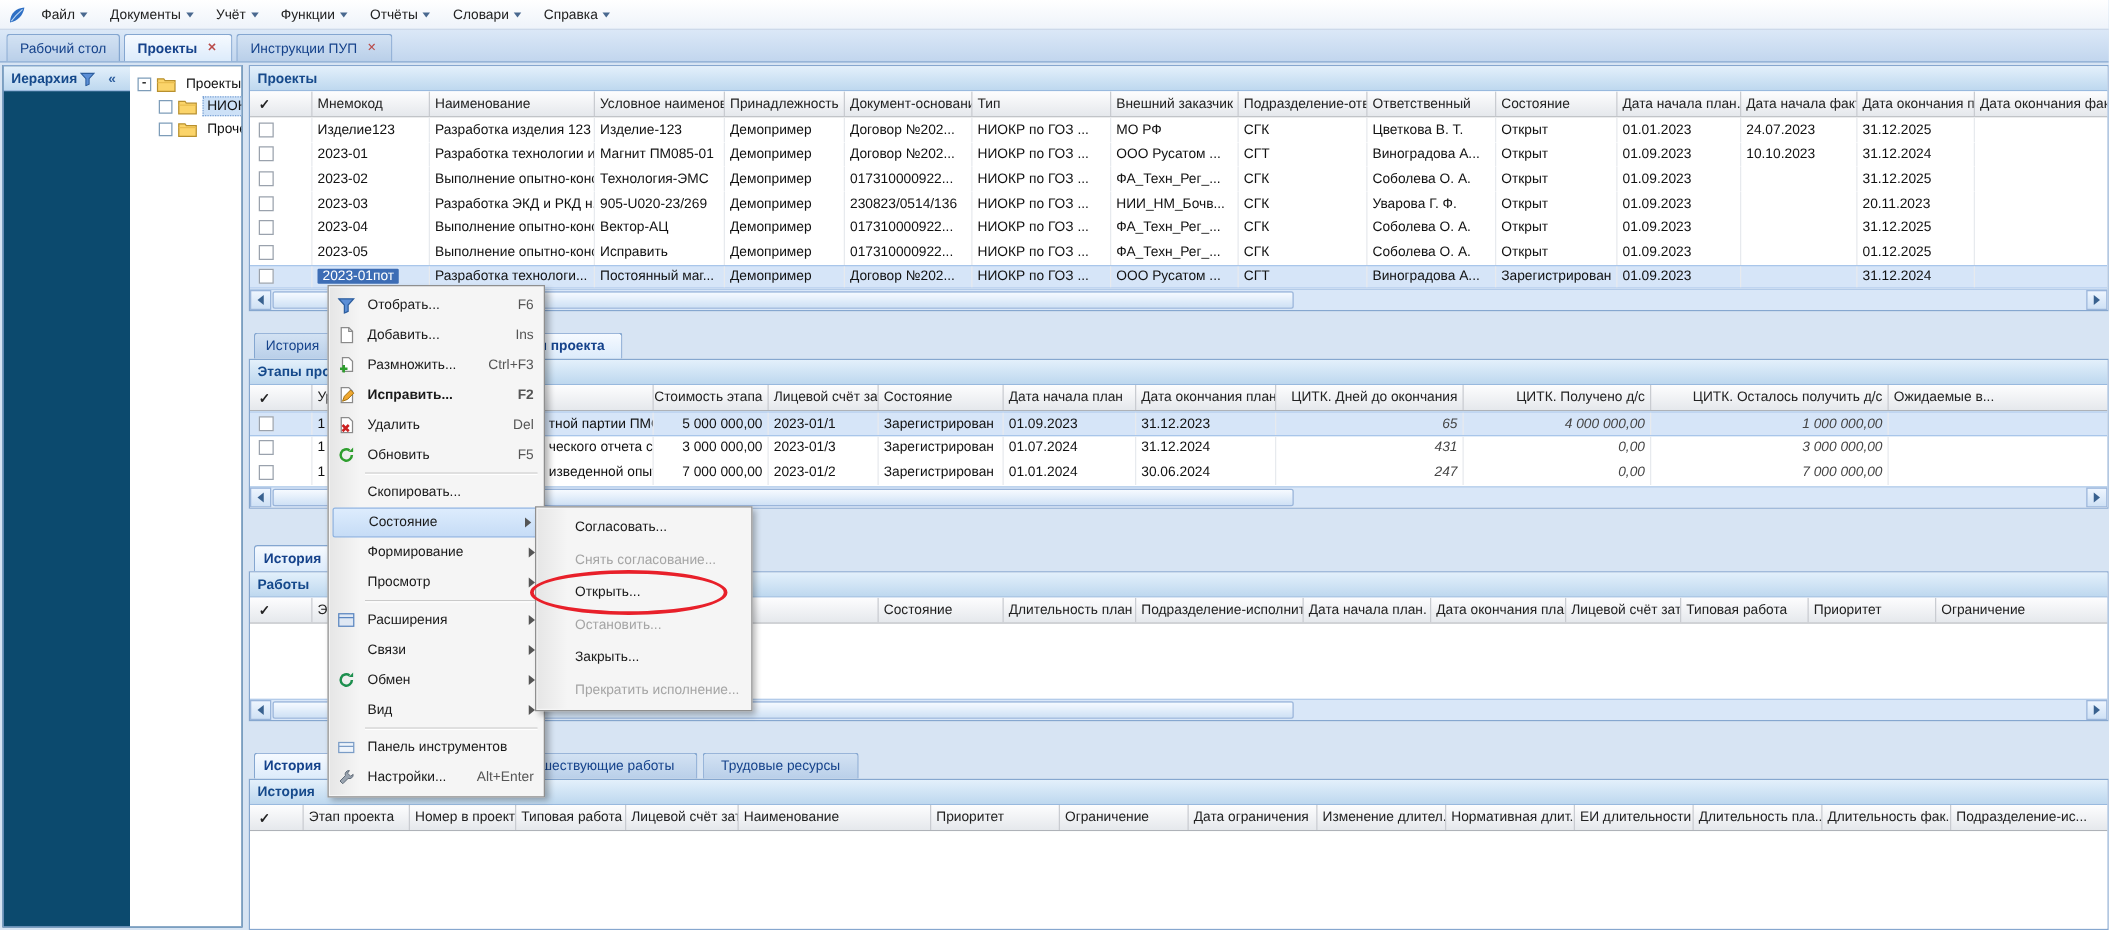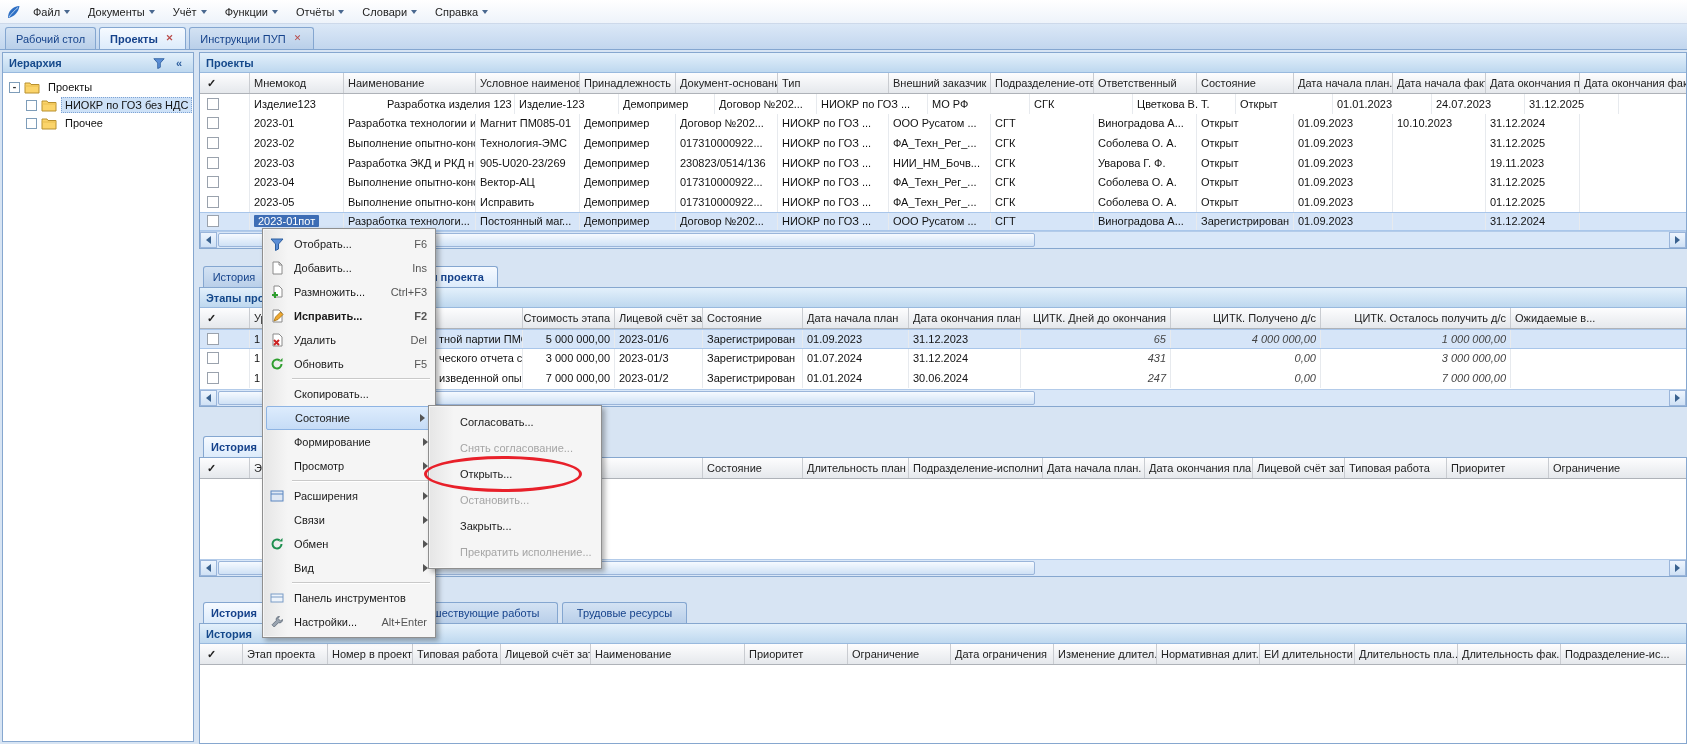--- a/index.html
+++ b/index.html
@@ -19,21 +19,21 @@
   .tabstrip-main{height:26px;background:linear-gradient(#dbe8f7,#c2d6ee);border-bottom:1px solid #84a6d0;
     display:flex;align-items:flex-end;padding:3px 0 0 5px}
   .mtab{height:22px;display:flex;align-items:center;gap:6px;padding:0 10px;margin-right:3px;
     border:1px solid #84a6d0;border-bottom:none;border-radius:3px 3px 0 0;
     background:linear-gradient(#d3e2f3,#b9cfe9);color:#15428b;white-space:nowrap}
   .mtab.active{background:linear-gradient(#f6faff,#dcebfb);font-weight:bold}
   .closex{font-size:9px;line-height:9px;color:#b94a48;padding:1px 2px;border-radius:2px}
 
   
   #sidebar{position:absolute;left:2px;top:52px;width:192px;bottom:2px;border:1px solid #86a7cf;
-    background:#0c4a6e;display:flex;flex-direction:column}
+    background:#0c4a6e;display:flex;flex-direction:row}
   #main{position:absolute;left:199px;top:52px;right:0;bottom:0}
   .panel-hd{height:20px;flex:none;background:linear-gradient(#e3f0fb,#bed8ef);border-bottom:1px solid #98b9de;
     color:#15498b;font-weight:bold;display:flex;align-items:center;padding:0 6px;white-space:nowrap;overflow:hidden}
   .hd-tools{margin-left:auto;display:flex;align-items:center;gap:4px}
   .hd-ic{width:16px;height:15px;display:flex;align-items:center;justify-content:center;
     border:1px solid transparent;border-radius:2px;color:#2d5e9e;font-weight:bold}
 
   .sec{position:absolute;left:0;right:0;display:flex;flex-direction:column}
   #sec-projects{top:0;height:197px}
   #sec-stages{top:210px;height:145px}
@@ -265,21 +265,21 @@
             <div class="gh" style="width: 110px;">
               <span>Дата окончания фак...</span>
             </div>
           </div>
           <div class="grid-body">
             <div class="grow">
               <div class="gc checkcol" style="width: 50px;">
                 <span class="cb"></span>
               </div>
               <div class="gc" style="width: 94px;">Изделие123</div>
-              <div class="gc" style="width: 132px; margin-left: 39px;">Разработка изделия 123</div>
+              <div class="gc" style="width: 132px;">Разработка изделия 123</div>
               <div class="gc" style="width: 104px;">Изделие-123</div>
               <div class="gc" style="width: 96px;">Демопример</div>
               <div class="gc" style="width: 102px;">Договор №202...</div>
               <div class="gc" style="width: 111px;">НИОКР по ГОЗ ...</div>
               <div class="gc" style="width: 102px;">МО РФ</div>
               <div class="gc" style="width: 103px;">СГК</div>
               <div class="gc" style="width: 103px;">Цветкова В. Т.</div>
               <div class="gc" style="width: 97px;">Открыт</div>
               <div class="gc" style="width: 99px;">01.01.2023</div>
               <div class="gc" style="width: 93px;">24.07.2023</div>
@@ -333,21 +333,21 @@
               <div class="gc" style="width: 104px;">905-U020-23/269</div>
               <div class="gc" style="width: 96px;">Демопример</div>
               <div class="gc" style="width: 102px;">230823/0514/136</div>
               <div class="gc" style="width: 111px;">НИОКР по ГОЗ ...</div>
               <div class="gc" style="width: 102px;">НИИ_НМ_Бочв...</div>
               <div class="gc" style="width: 103px;">СГК</div>
               <div class="gc" style="width: 103px;">Уварова Г. Ф.</div>
               <div class="gc" style="width: 97px;">Открыт</div>
               <div class="gc" style="width: 99px;">01.09.2023</div>
               <div class="gc" style="width: 93px;"></div>
-              <div class="gc" style="width: 94px;">19.11.2023</div>
+              <div class="gc" style="width: 94px;">20.11.2023</div>
               <div class="gc" style="width: 110px;"></div>
             </div>
             <div class="grow">
               <div class="gc checkcol" style="width: 50px;">
                 <span class="cb"></span>
               </div>
               <div class="gc" style="width: 94px;">2023-04</div>
               <div class="gc" style="width: 132px;">Выполнение опытно-конс...</div>
               <div class="gc" style="width: 104px; text-align: center;">Вектор-АЦ</div>
               <div class="gc" style="width: 96px;">Демопример</div>
@@ -473,21 +473,21 @@
           </div>
           <div class="grid-body">
             <div class="grow sel">
               <div class="gc checkcol" style="width: 50px;">
                 <span class="cb"></span>
               </div>
               <div class="gc" style="width: 40px;">1</div>
               <div class="gc" style="width: 145px;"></div>
               <div class="gc" style="width: 88px;">тной партии ПМО...</div>
               <div class="gc r" style="width: 92px;">5 000 000,00</div>
-              <div class="gc" style="width: 88px;">2023-01/6</div>
+              <div class="gc" style="width: 88px;">2023-01/1</div>
               <div class="gc" style="width: 100px;">Зарегистрирован</div>
               <div class="gc" style="width: 106px;">01.09.2023</div>
               <div class="gc" style="width: 112px;">31.12.2023</div>
               <div class="gc r it" style="width: 150px;">65</div>
               <div class="gc r it" style="width: 150px;">4 000 000,00</div>
               <div class="gc r it" style="width: 190px;">1 000 000,00</div>
               <div class="gc" style="width: 179px;"></div>
             </div>
             <div class="grow">
               <div class="gc checkcol" style="width: 50px;">
@@ -534,20 +534,23 @@
     </div>
   </div>
 
   <div class="sec" id="sec-works">
     <div id="works-tabs" class="sec-tabs">
         <div class="stab active" style="width: 62px;">
           <span>История</span>
         </div>
       </div>
     <div class="panel">
+      <div class="panel-hd">
+        <span>Работы</span>
+      </div>
       <div id="grid-works" class="grid">
           <div class="grid-head">
             <div class="gh checkcol" style="width: 50px;">
               <span>✓</span>
             </div>
             <div class="gh" style="width: 225px;">
               <span>Этап...</span>
             </div>
             <div class="gh" style="width: 228px;">
               <span></span>

